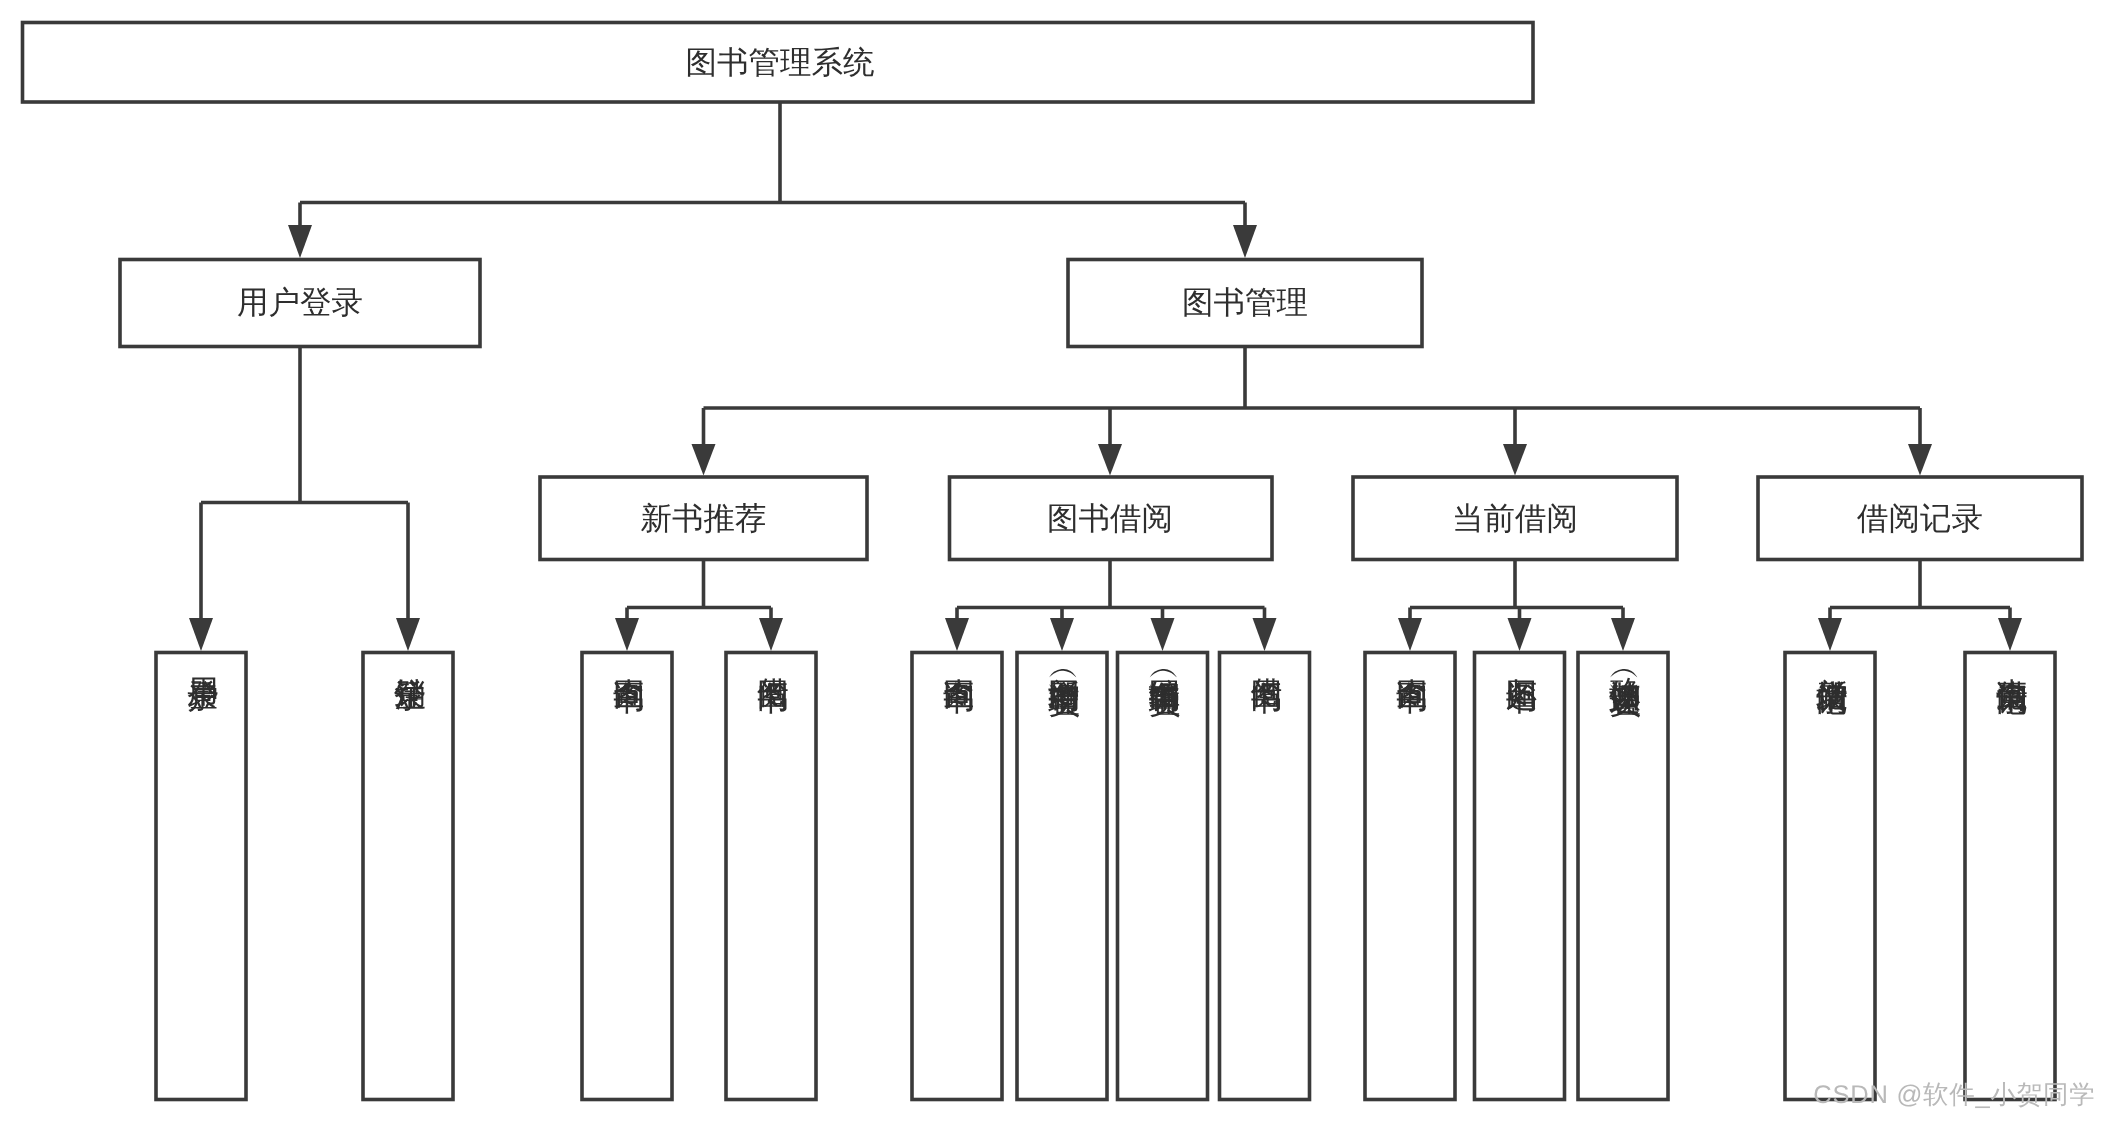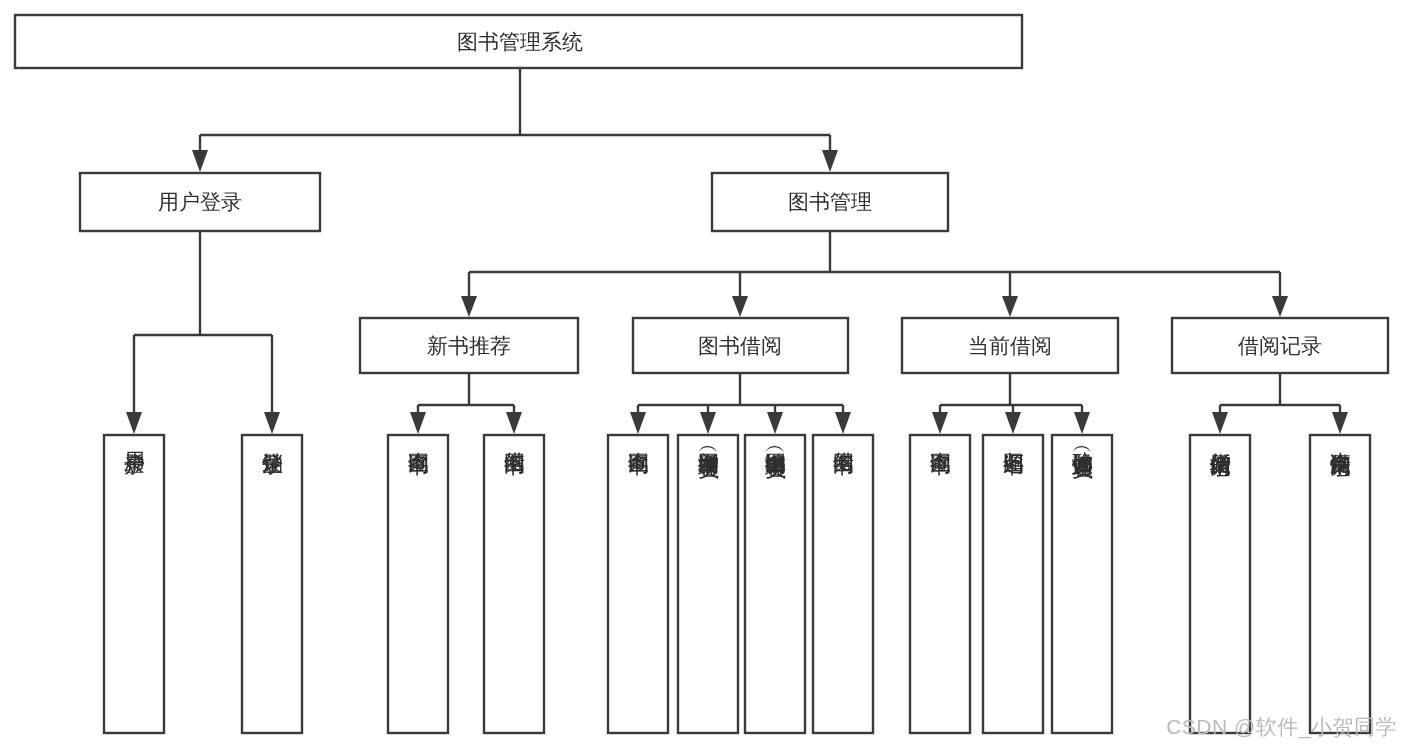--- a/index.html
+++ b/index.html
@@ -62,21 +62,21 @@
     line-height: 1.18;
     color: #2e2e2e;
     white-space: nowrap;
     letter-spacing: 1px;
   }
   .watermark {
     position: absolute;
     right: 8px;
     bottom: 6px;
     font-family: "Liberation Sans", "DejaVu Sans", sans-serif;
-    font-size: 21px;
+    font-size: 17px;
     color: #b9b9b9;
     letter-spacing: 0.5px;
     white-space: nowrap;
   }
 </style>
 </head>
 <body>
 
 <div id="diagram-root">
 

